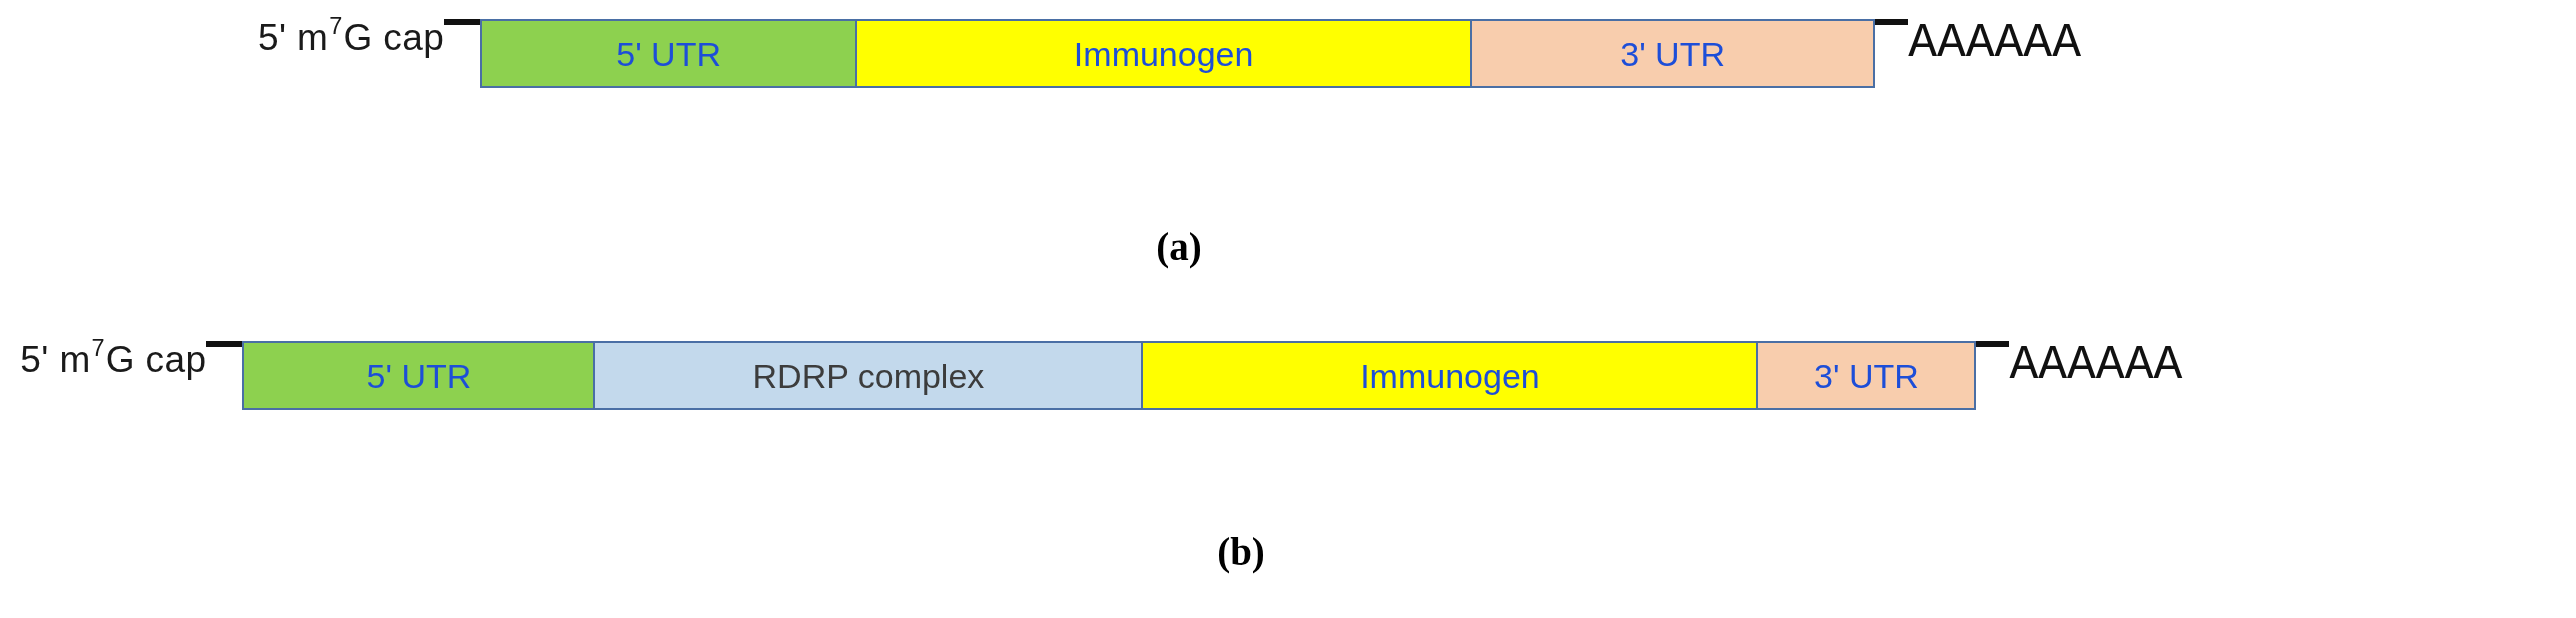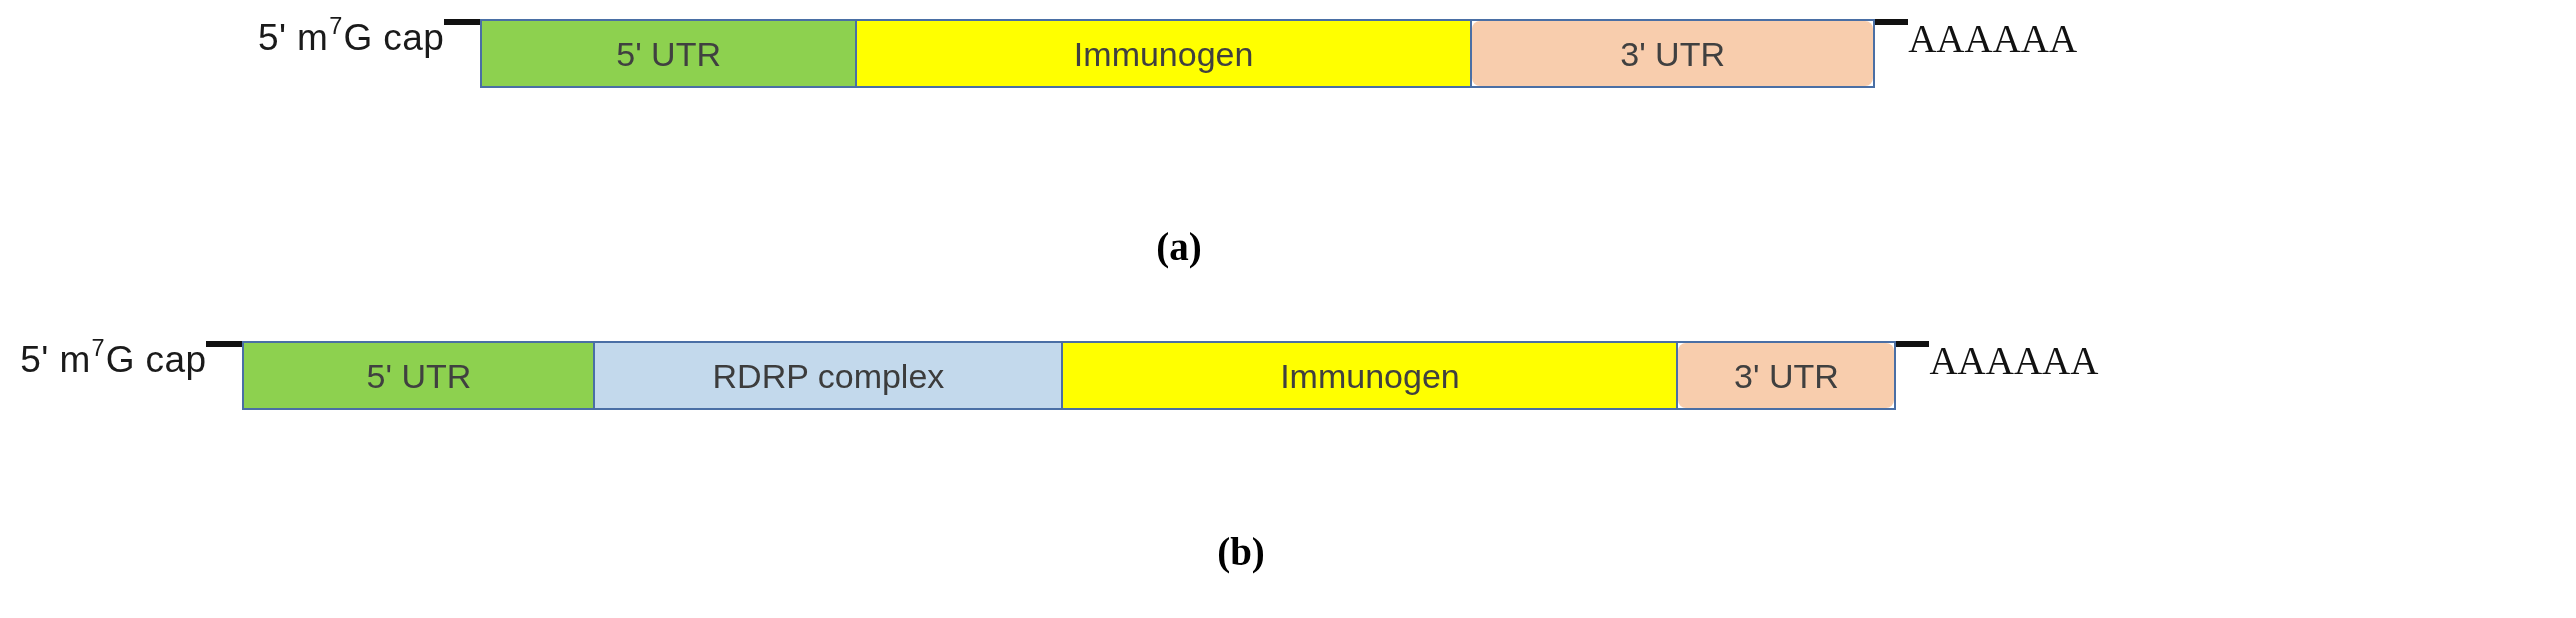--- a/index.html
+++ b/index.html
@@ -64,35 +64,34 @@
     background: #ffffff;
   }
   .segment {
     box-sizing: border-box;
     display: flex;
     align-items: center;
     justify-content: center;
     border-right: 2.3px solid #4a6fa5;
     font-family: "Liberation Sans", sans-serif;
     font-size: 34px;
-    color: #404040;
+    color: #1d4ed8;
     line-height: 1;
   }
   .segment:last-child {
     border-right: none;
-    border-radius: 8px;
   }
   .segment.muted-text {
     color: #3c3c3c;
   }
 
   
   .polya {
-    font-family: Liberation Serif, serif;
-    font-size: 39px;
+    font-family: Liberation Mono, monospace;
+    font-size: 48px;
     color: #111111;
     letter-spacing: 0px;
     line-height: 1;
   }
 
   
   .panel-caption {
     position: absolute;
     font-family: "Liberation Serif", serif;
     font-weight: bold;
@@ -117,21 +116,21 @@
 
   
   #row-b {
     left: 20.3px;
     top: 341px;
     height: 69px;
   }
   #row-b .connector { width: 36px; }
   #row-b .strip { height: 69px; }
   #row-b .seg-5utr      { width: 351px; background: #8dd14f; }
-  #row-b .seg-rdrp      { width: 468px; background: #c3d9ec; }
+  #row-b .seg-rdrp      { width: 548px; background: #c3d9ec; }
   #row-b .seg-immunogen { width: 615px; background: #ffff00; }
   #row-b .seg-3utr      { width: 216px; background: #f8cdad; }
   #row-b .tail-connector { width: 33px; }
 
   #caption-a { left: 1132px; top: 227px; width: 94px; }
   #caption-b { left: 1194px; top: 532px; width: 94px; }
 </style>
 </head>
 <body>
 

